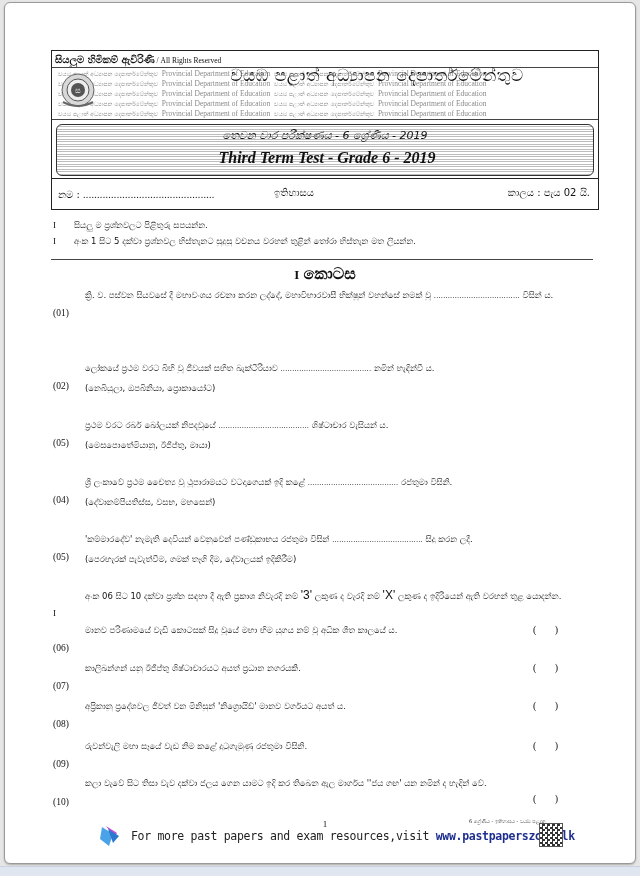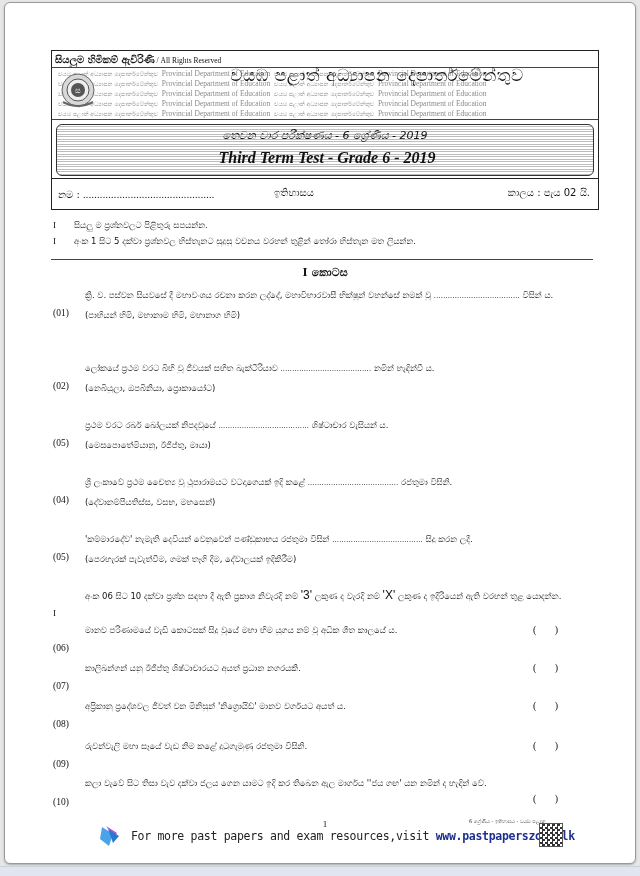--- a/index.html
+++ b/index.html
@@ -94,21 +94,21 @@
   }
   .instr .bullet { position: absolute; left: 0; font-family: "Liberation Serif", serif; font-size: 9px; }
   .instr .text { position: absolute; left: 21px; white-space: nowrap; }
 
   .rule { position: absolute; left: 46px; top: 256px; width: 542px; border-top: 1.5px solid #444; }
   .section-title {
     position: absolute; left: 0; width: 640px; top: 261px; text-align: center;
     font-size: 12px; font-weight: bold;
   }
   .section-title .roman { font-family: "Liberation Serif", serif; font-size: 13px; }
-  .section-title .si { font-family: "DejaVu Sans", sans-serif; font-size: 11px; }
+  .section-title .si { font-family: "DejaVu Sans", sans-serif; font-size: 16px; }
 
   
   .q {
     position: absolute; left: 48px; width: 540px;
     font-family: "DejaVu Sans", sans-serif; font-size: 8.5px; line-height: 16px;
   }
   .q .num {
     position: absolute; left: 0; top: 18px;
     font-family: "Liberation Serif", serif; font-size: 9.5px;
   }
@@ -208,21 +208,20 @@
   <div class="rule"></div>
   <div class="section-title">
     <span class="roman">I</span>
     <span class="si">කොටස</span>
   </div>
 
   <div class="q" style="top:284px">
     <span class="num">(01)</span>
     <div class="body">
       <span>ක්‍රි. ව. පස්වන සියවසේ දී මහාවංශය රචනා කරන ලද්දේ, මහාවිහාරවාසී භික්ෂූන් වහන්සේ නමක් වූ </span><span class="dots">.....................................</span><span> විසින් ය.</span>
-      <div class="opts">(පාහියන් හිමි, මහානාම හිමි, මහානාග හිමි)</div>
     </div>
   </div>
 
   <div class="q" style="top:357px">
     <span class="num">(02)</span>
     <div class="body">
       <span>ලෝකයේ ප්‍රථම වරට බිහි වූ ජීවයක් සහිත බැක්ටීරියාව </span><span class="dots">.......................................</span><span> නමින් හැඳින්වී ය.</span>
       <div class="opts">(නෙබියුලා, ඔපබිනියා, ප්‍රොකායෝට)</div>
     </div>
   </div>

